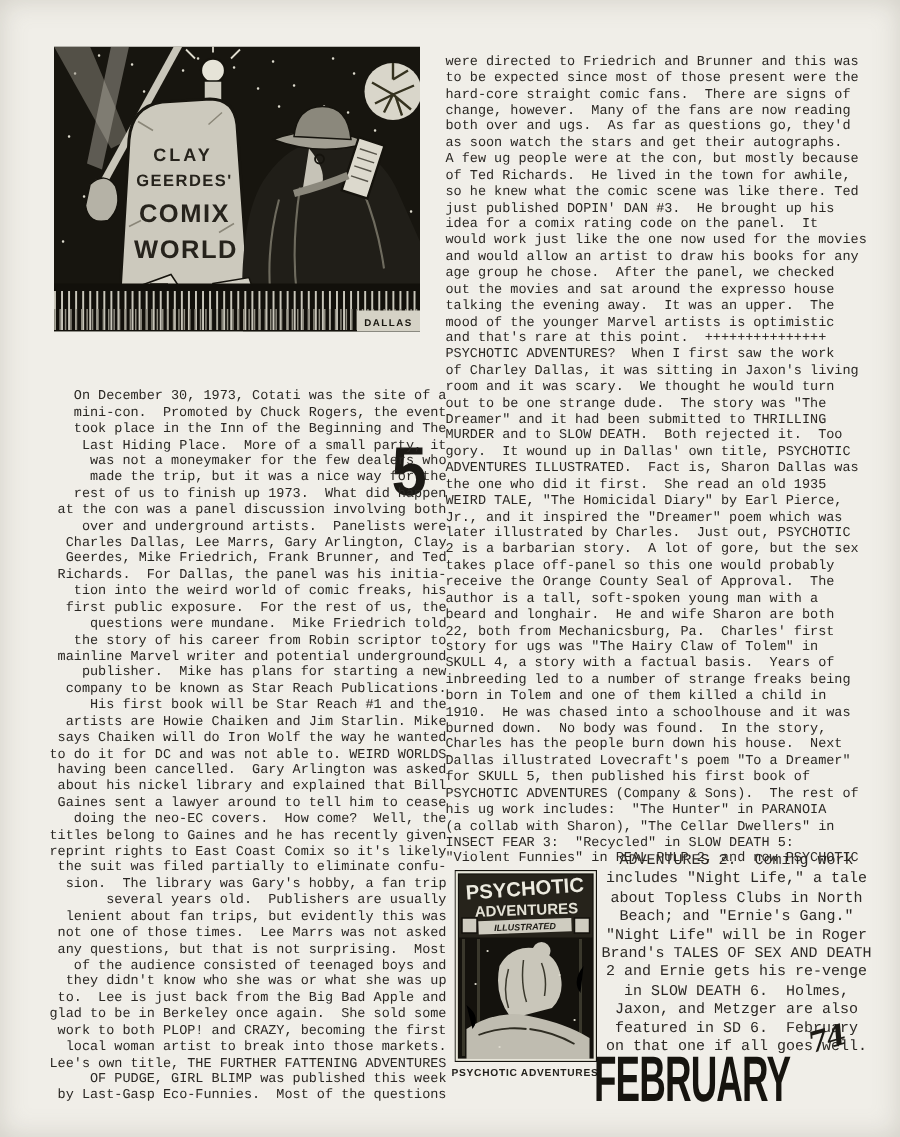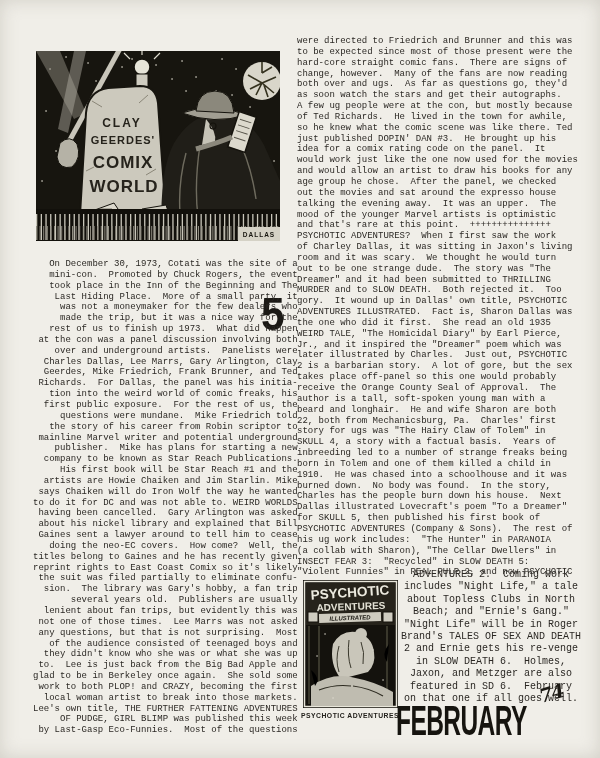--- a/index.html
+++ b/index.html
@@ -3,21 +3,21 @@
 <meta charset="utf-8">
 <style>
   html,body{margin:0;padding:0;}
   body{width:600px;height:758px;background:#cfcec9;font-family:"Liberation Sans",sans-serif;position:relative;overflow:hidden;}
   .page{position:absolute;left:0;top:0;width:600px;height:758px;background:#f0eee8;box-shadow:inset 0 0 18px rgba(120,115,100,.25);}
   pre.col{margin:0;position:absolute;font-family:Liberation Mono, monospace;
           font-size:9px;line-height:10.85px;color:#2b2824;white-space:pre;letter-spacing:0;}
   #left-col{left:33px;top:259px;text-align:right;}
   #right-col{left:297px;top:36px;}
   #right-wrap{left:401px;top:569px;font-size:10px;line-height:12.4px;text-align:center;}
-  .masthead{position:absolute;left:36px;top:51px;width:244px;height:230px;}
+  .masthead{position:absolute;left:36px;top:31px;width:244px;height:230px;}
   .masthead svg{display:block;}
   .pagenum{position:absolute;left:261px;top:291px;font-size:46px;font-weight:bold;color:#1b1915;
            transform:scaleX(.92);transform-origin:0 0;line-height:1;}
   .cover{position:absolute;left:303px;top:580px;width:95px;height:128px;}
   .cover-caption{position:absolute;left:300px;top:712px;width:100px;text-align:center;
                  font-size:6.8px;font-weight:bold;letter-spacing:.5px;color:#23211c;}
   .february{position:absolute;left:396px;top:699px;font-size:43px;font-weight:bold;letter-spacing:-1px;
             color:#16140f;line-height:1;transform:scaleX(.57);transform-origin:0 0;white-space:nowrap;}
   .year{position:absolute;left:539px;top:682px;font-family:"DejaVu Serif",serif;font-style:italic;
         font-weight:bold;font-size:19px;color:#1c1a15;transform:rotate(-16deg);letter-spacing:-1px;}

